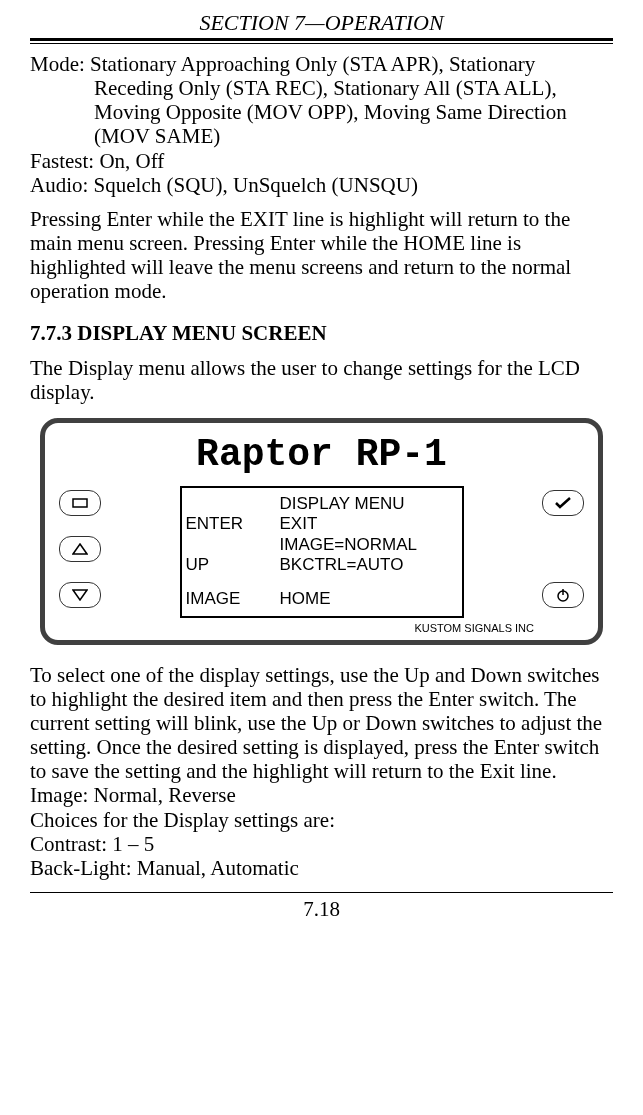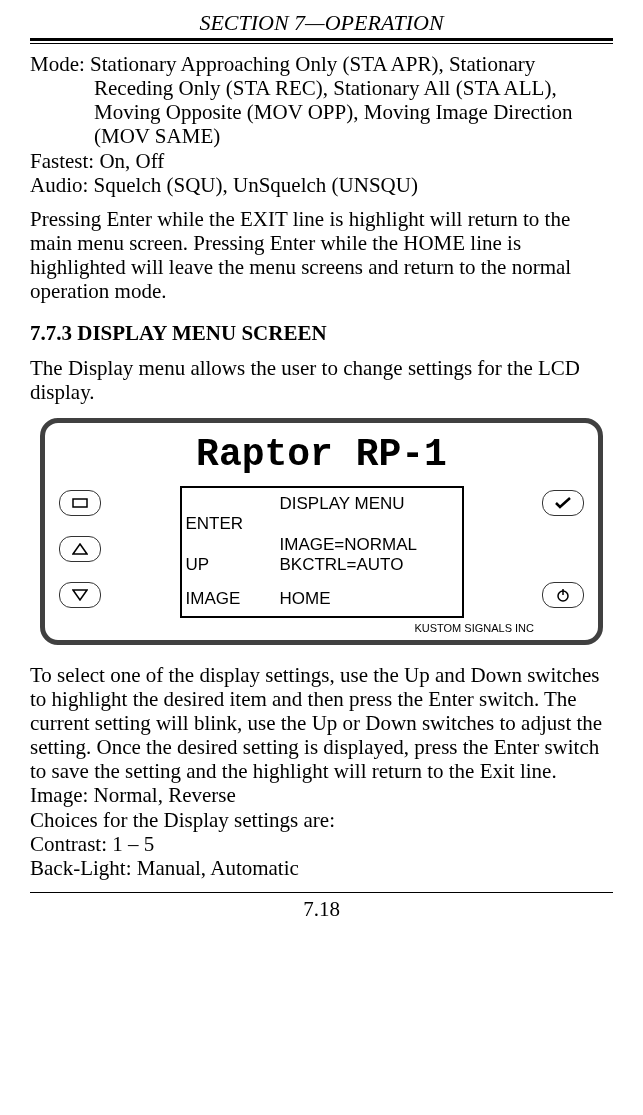--- a/index.html
+++ b/index.html
@@ -121,21 +121,21 @@
 </head>
 <body>
 
 <div class="page">
 
   <div class="section-header">SECTION 7—OPERATION</div>
   <hr class="rule-thick">
   <hr class="rule-thin">
 
   <div class="body-text" style="margin-top:8px;">
-    <div class="hanging">Mode: Stationary Approaching Only (STA APR), Stationary Receding Only (STA REC), Stationary All (STA ALL), Moving Opposite (MOV OPP), Moving Image Direction (MOV SAME)</div>
+    <div class="hanging">Mode: Stationary Approaching Only (STA APR), Stationary Receding Only (STA REC), Stationary All (STA ALL), Moving Opposite (MOV OPP), Moving Same Direction (MOV SAME)</div>
     <div>Fastest: On, Off</div>
     <div>Audio: Squelch (SQU), UnSquelch (UNSQU)</div>
 
     <div class="para">Pressing Enter while the EXIT line is highlight will return to the main menu screen.  Pressing Enter while the HOME line is highlighted will leave the menu screens and return to the normal operation mode.</div>
 
     <div class="heading-773">7.7.3 DISPLAY MENU SCREEN</div>
     <div class="para">The Display menu allows the user to change settings for the LCD display.</div>
   </div>
 
   <div class="device-panel">
@@ -162,20 +162,21 @@
       </div>
 
       <div class="lcd-outer">
         <div class="lcd">
           <div class="lcd-row">
               <div class="lcd-c1"></div>
               <div class="lcd-c2">DISPLAY MENU</div>
             </div>
           <div class="lcd-row">
               <div class="lcd-c1">ENTER</div>
+              <div class="lcd-c2">EXIT</div>
             </div>
           <div class="lcd-row">
               <div class="lcd-c1"></div>
               <div class="lcd-c2">IMAGE=NORMAL</div>
             </div>
           <div class="lcd-row">
               <div class="lcd-c1">UP</div>
               <div class="lcd-c2">BKCTRL=AUTO</div>
             </div>
           <div class="lcd-spacer"></div>

